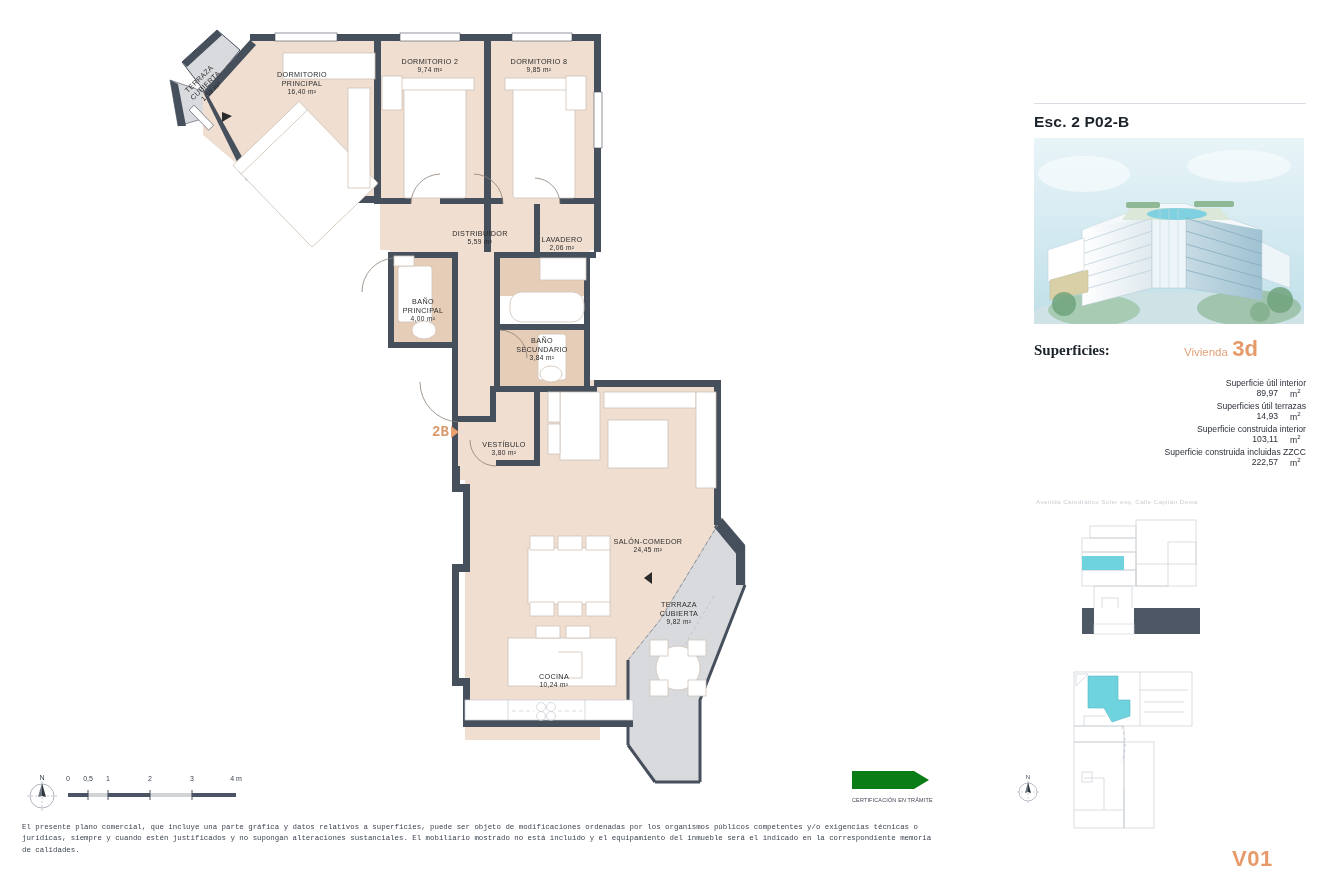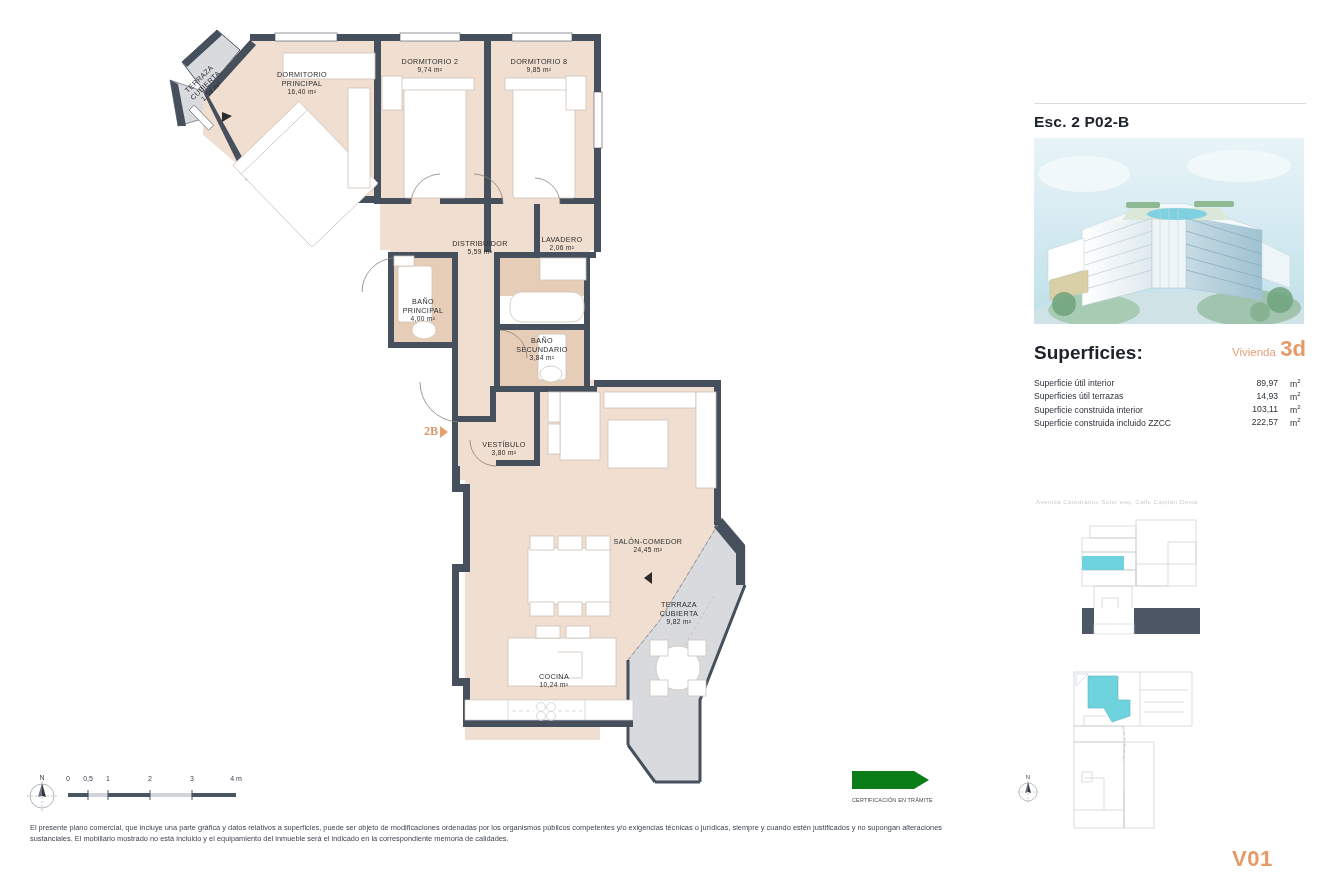--- a/index.html
+++ b/index.html
@@ -35,43 +35,44 @@
     transform: rotate(-44deg);
     transform-origin: center center;
   }
 
   
   #entry-tag {
     position: absolute; left: 424px; top: 424px;
     display: flex; align-items: center; gap: 2px;
   }
   #entry-tag .etxt {
-    font-size: 12px; font-weight: bold; color: #d99a6c;
-    font-family: Liberation Serif, serif;
+    font-size: 14px; font-weight: bold; color: #d99a6c;
+    font-family: Liberation Mono, monospace;
+    margin-left: 8px;
   }
   #entry-tag .earrow {
     width: 0; height: 0;
     border-top: 6px solid transparent;
     border-bottom: 6px solid transparent;
     border-left: 8px solid #e8a06e;
   }
 
   
   #compass { position: absolute; left: 22px; top: 772px; width: 40px; height: 42px; }
   #scalebar { position: absolute; left: 62px; top: 775px; width: 190px; height: 32px; }
   .sb-tick {
     position: absolute; top: 0; font-size: 7px; color: #3a4350;
     transform: translateX(-50%); font-family: "Liberation Sans", sans-serif;
   }
 
   
   #disclaimer {
-    position: absolute; left: 30px; top: 822px; width: 918px;
+    position: absolute; left: 22px; top: 822px; width: 918px;
     font-size: 7.4px; line-height: 1.55; color: #3d4450;
-    font-family: Liberation Sans, sans-serif;
+    font-family: Liberation Mono, monospace;
   }
 
   
   #cert-badge { position: absolute; left: 852px; top: 770px; width: 100px; }
   #cert-arrow { width: 78px; height: 20px; }
   #cert-text {
     margin-top: 3px; font-size: 5.4px; color: #3d4450; letter-spacing: .2px;
     font-family: "Liberation Sans", sans-serif; white-space: nowrap;
   }
 
@@ -79,32 +80,32 @@
   #right-panel { position: absolute; left: 1032px; top: 0; width: 332px; height: 735px; }
   #panel-rule { position: absolute; left: 2px; top: 103px; width: 272px; height: 1px; background: #d8dde3; }
   #panel-title {
     position: absolute; left: 2px; top: 113px;
     font-size: 15.5px; font-weight: bold; color: #1d232b; letter-spacing: .2px;
     font-family: "Liberation Sans", sans-serif;
   }
   #render-img { position: absolute; left: 2px; top: 138px; width: 270px; height: 186px; overflow: hidden; }
   #sup-title {
     position: absolute; left: 2px; top: 342px;
-    font-size: 19px; font-weight: bold; color: #1d232b;
-    font-family: Liberation Sans, sans-serif;
+    font-size: 15px; font-weight: bold; color: #1d232b;
+    font-family: Liberation Serif, serif;
   }
   #viv-wrap {
     position: absolute; left: 152px; top: 336px; width: 122px;
-    text-align: right; white-space: nowrap;
+    white-space: nowrap;
   }
   #viv-word { font-size: 11.5px; color: #e2a179; font-family: "Liberation Sans", sans-serif; }
   #viv-code { font-size: 22px; font-weight: bold; color: #e79a69; font-family: "Liberation Sans", sans-serif; }
 
   #sup-table { position: absolute; left: 2px; top: 378px; width: 272px; }
-  .sup-row { display: flex; justify-content: space-between; align-items: center; margin-bottom: 2.2px; }
+  .sup-row { display: flex; justify-content: space-between; align-items: flex-end; margin-bottom: 2.2px; flex-direction: column; }
   .sup-k { font-size: 8.6px; color: #2b3039; font-family: "Liberation Sans", sans-serif; }
   .sup-vwrap { display: flex; gap: 12px; }
   .sup-v { font-size: 8.6px; color: #2b3039; font-family: "Liberation Sans", sans-serif; text-align: right; min-width: 40px; }
   .sup-u { font-size: 8.6px; color: #2b3039; font-family: "Liberation Sans", sans-serif; min-width: 16px; }
   .sup-u sup { font-size: 6px; }
 
   #loc-caption {
     position: absolute; left: 4px; top: 498px; width: 262px;
     font-size: 6.2px; color: #c9cdd3; letter-spacing: .4px;
     font-family: "Liberation Sans", sans-serif; white-space: nowrap; overflow: hidden;
@@ -338,21 +339,21 @@
     <div class="rm-label" style="left:385px; top:57px; width:90px;">
       <div class="rm-name">DORMITORIO 2</div>
       <div class="rm-area">9,74 m²</div>
     </div>
 
     <div class="rm-label" style="left:494px; top:57px; width:90px;">
       <div class="rm-name">DORMITORIO 8</div>
       <div class="rm-area">9,85 m²</div>
     </div>
 
-    <div class="rm-label" style="left:434px; top:229px; width:92px;margin-top:10px;">
+    <div class="rm-label" style="left:434px; top:229px; width:92px;">
       <div class="rm-name">DISTRIBUIDOR</div>
       <div class="rm-area">5,59 m²</div>
     </div>
 
     <div class="rm-label" style="left:521px; top:235px; width:82px;">
       <div class="rm-name">LAVADERO</div>
       <div class="rm-area">2,06 m²</div>
     </div>
 
     <div class="rm-label" style="left:384px; top:297px; width:78px;">
@@ -531,21 +532,21 @@
         </span>
       </div>
       <div class="sup-row">
         <span class="sup-k">Superficie construida interior</span>
         <span class="sup-vwrap">
           <span class="sup-v">103,11</span>
           <span class="sup-u"><span>m</span><sup>2</sup></span>
         </span>
       </div>
       <div class="sup-row">
-        <span class="sup-k">Superficie construida incluido ZZCC</span>
+        <span class="sup-k">Superficie construida incluidas ZZCC</span>
         <span class="sup-vwrap">
           <span class="sup-v">222,57</span>
           <span class="sup-u"><span>m</span><sup>2</sup></span>
         </span>
       </div>
     </div>
 
     <div id="loc-caption">Avenida Catedrático Soler esq. Calle Capitán Dema</div>
 
     <svg id="site-plan-1" width="200" height="130" viewBox="0 0 200 130">

